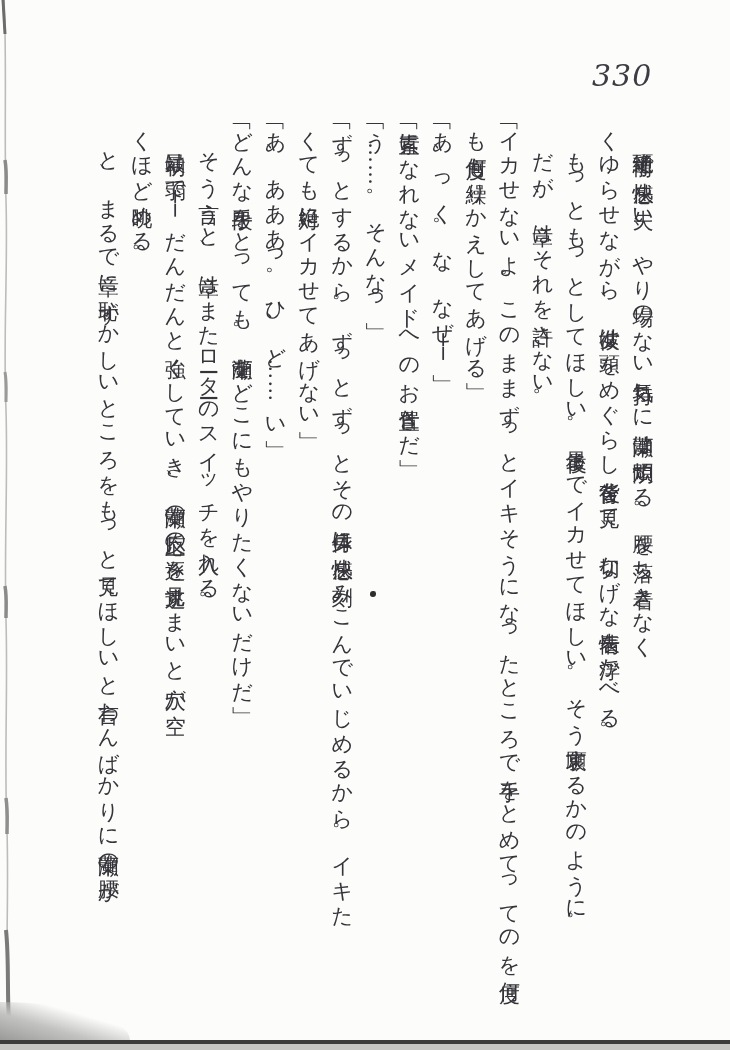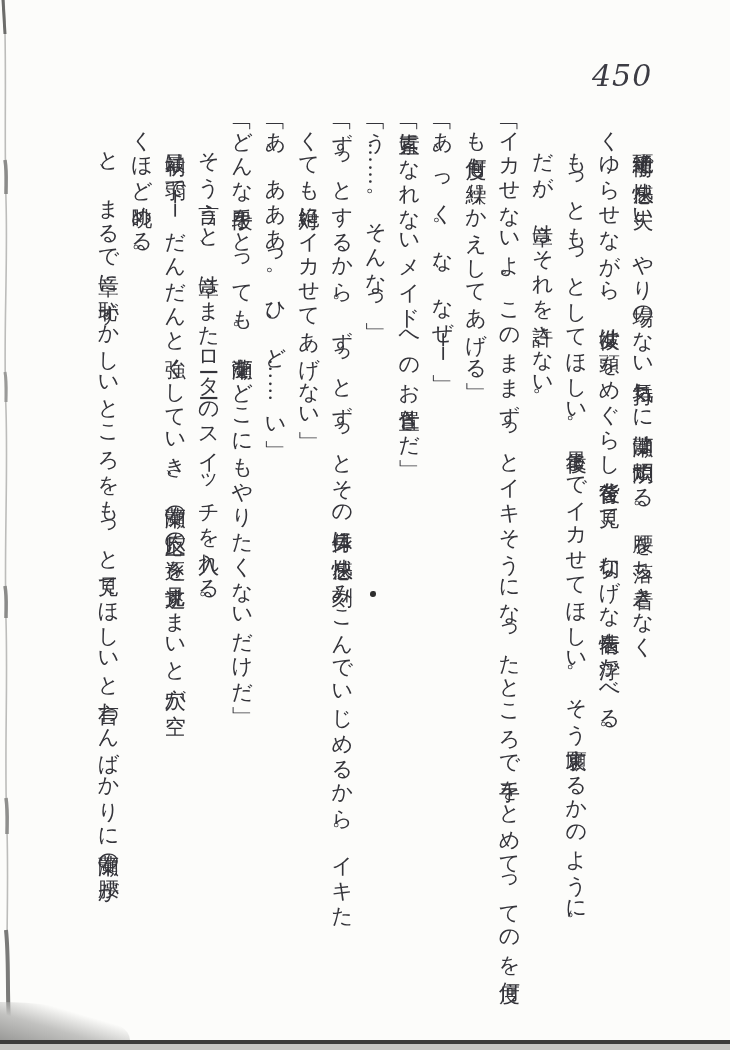--- a/index.html
+++ b/index.html
@@ -81,21 +81,21 @@
     width:130px;height:38px;
     background:linear-gradient(to top right,#9a9a98 0%,#c2c2c0 35%,rgba(252,252,250,0) 65%);
     border-top-right-radius:100% 100%;
   }
 </style>
 </head>
 <body>
 
 <div class="scan-page">
 
-  <div class="page-number">450</div>
+  <div class="page-number">330</div>
 
   <div class="text-block" id="text-block">
       <p class="indent">絶頂寸前で快感を失い、やり場のない気持ちに蘭瀬は煩悶する。腰を落ち着きなく</p>
       <p>くゆらせながら、彼女は頭をめぐらし背後を見て、切なげな表情を浮かべる。</p>
       <p class="indent">もっともっとしてほしい。最後までイカせてほしい。そう哀願するかのように。</p>
       <p class="indent">だが、章はそれを許さない。</p>
       <p>「イカせないよ。このままずっとイキそうになったところで手をとめてってのを何度</p>
       <p>も何度も繰りかえしてあげる」</p>
       <p>「あ、っく。な、なぜ──」</p>
       <p>「素直になれないメイドへのお仕置きだ」</p>

